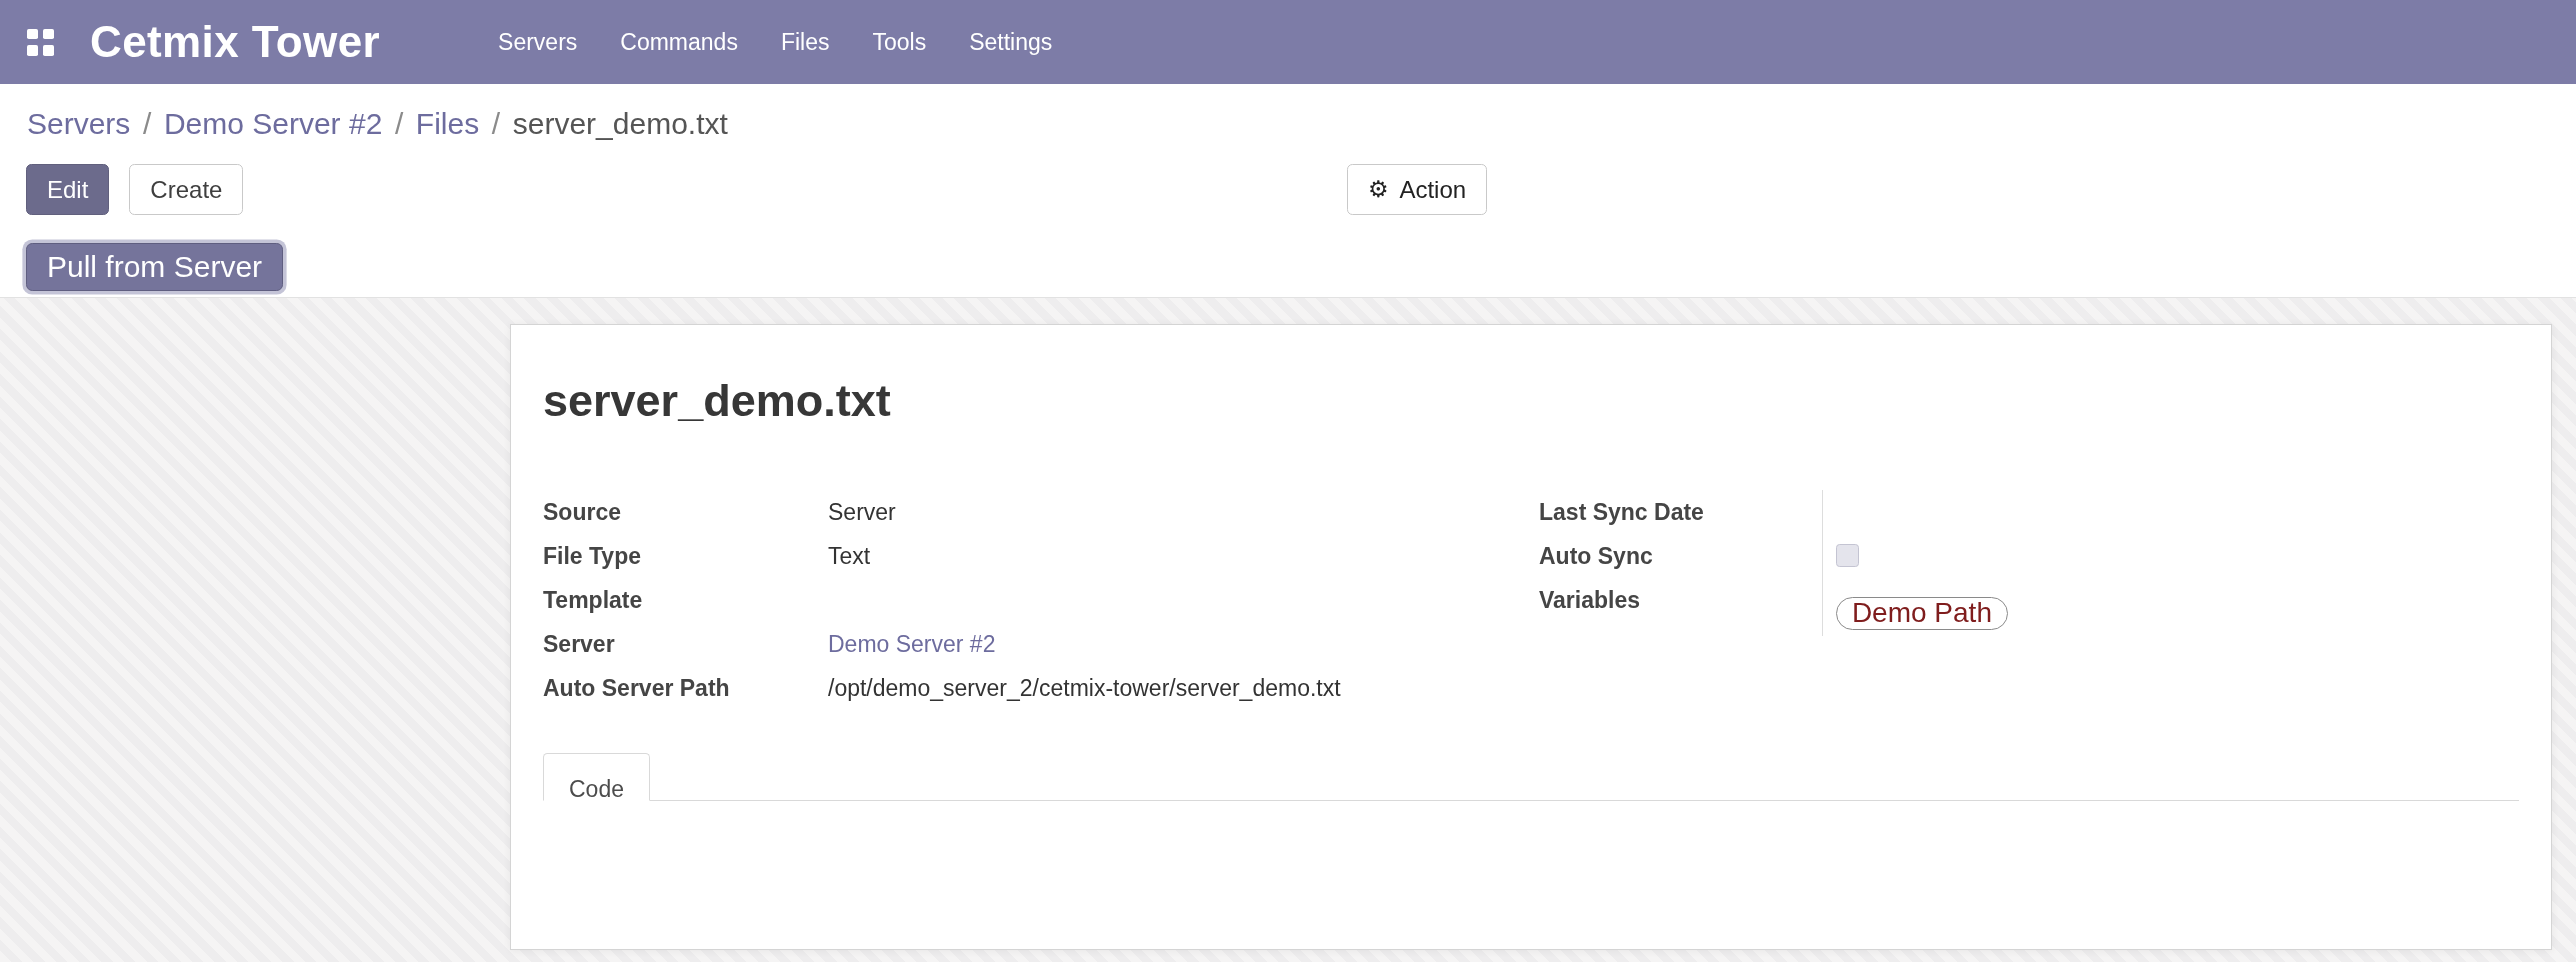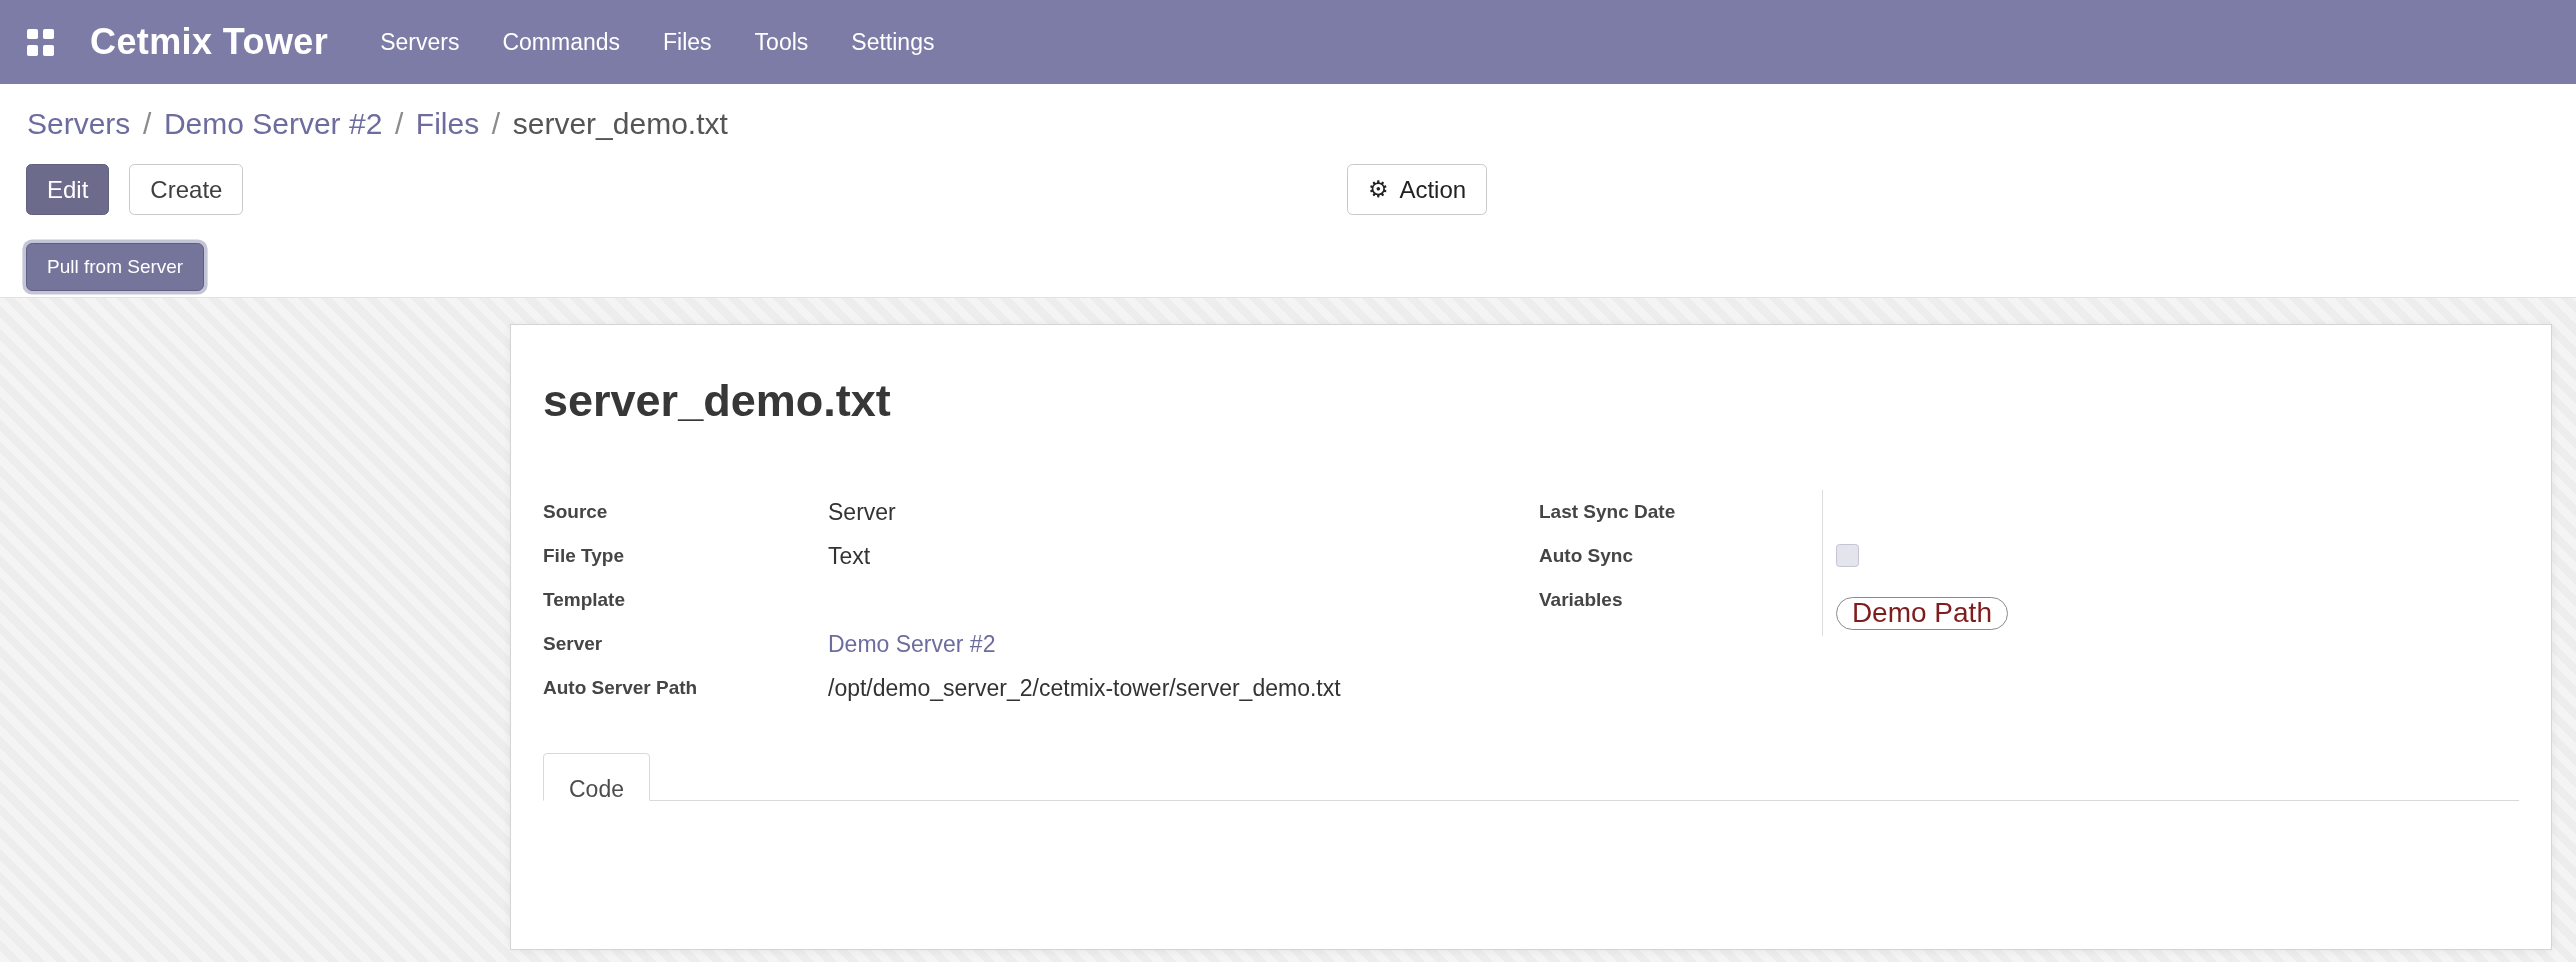--- a/index.html
+++ b/index.html
@@ -14,21 +14,21 @@
   .navbar {
     height:84px; background:#7d7ca7; display:flex; align-items:center;
     padding:0 27px; color:#fff;
   }
   .apps-icon {
     width:27px; height:27px; display:grid;
     grid-template-columns:1fr 1fr; grid-template-rows:1fr 1fr;
     gap:5.4px; margin-right:36px; cursor:pointer; flex:none;
   }
   .apps-icon span { background:#fff; border-radius:1.8px; }
-  .brand { font-size:36px; font-weight:700; letter-spacing:0.4px; margin-right:52px; cursor:pointer; white-space:nowrap; }
+  .brand { font-size:44px; font-weight:700; letter-spacing:0.4px; margin-right:118px; cursor:pointer; white-space:nowrap; }
   .menu { display:flex; gap:43px; font-size:23px; }
   .menu-item { cursor:pointer; white-space:nowrap; }
 
   
   .breadcrumb-row {
     height:80px; display:flex; align-items:center; padding:0 27px;
     font-size:30px; gap:12.6px; background:#fff;
   }
   .bc-link { color:#6d6c9e; cursor:pointer; text-decoration:none; }
   .bc-sep { color:#8b8b8b; }
@@ -45,21 +45,21 @@
   .btn-secondary { background:#fff; color:#3f3f3f; border-color:#c9c9c9; }
   .btn-action {
     position:absolute; left:1347px; top:0; background:#fff; border-color:#c9c9c9;
     color:#222; gap:10.8px;
   }
   .gear { font-size:23px; line-height:1; }
 
   .pull-row { height:48px; margin-top:28px; padding-left:26px; background:#fff; }
   .btn-pull {
     height:48px; background:#75749b; color:#fff; border:0.9px solid #5f5e80;
-    box-shadow:0 0 0 3.6px rgba(125,124,167,.45); border-radius:6.3px; font-size:19px;
+    box-shadow:0 0 0 3.6px rgba(125,124,167,.45); border-radius:6.3px; font-size:30px;
   }
 
   
   .content {
     margin-top:6.3px; height:665px; position:relative;
     border-top:0.9px solid #e2e2e2;
     background-image:repeating-linear-gradient(45deg, #f5f4f4 0px, #f5f4f4 8px, #eeedee 8px, #eeedee 16px);
   }
   .sheet {
     position:absolute; left:510px; top:26px; width:2042px; height:626px;
@@ -67,21 +67,21 @@
     box-shadow:0 0.9px 8px rgba(0,0,0,.06);
     padding:0 32px;
   }
   .sheet-title { margin:50px 0 0 0; font-size:45px; font-weight:700; color:#373737; }
 
   .fields { display:flex; margin-top:63px; }
   .col-left { width:996px; flex:none; }
   .col-right { flex:1; }
   .frow { display:flex; min-height:44px; }
   .flabel {
-    flex:none; font-weight:700; font-size:19px; color:#454545;
+    flex:none; font-weight:700; font-size:23px; color:#454545;
     line-height:44px; white-space:nowrap;
   }
   .col-left .flabel { width:285px; }
   .col-right .flabel { width:283px; }
   .fvalue { font-size:23px; color:#333; line-height:44px; white-space:nowrap; }
   .col-right .fvalue {
     border-left:0.9px solid #ddd; padding-left:12.6px; flex:1; line-height:44px;
   }
   .fvalue.link { color:#6d6c9e; cursor:pointer; }
 

